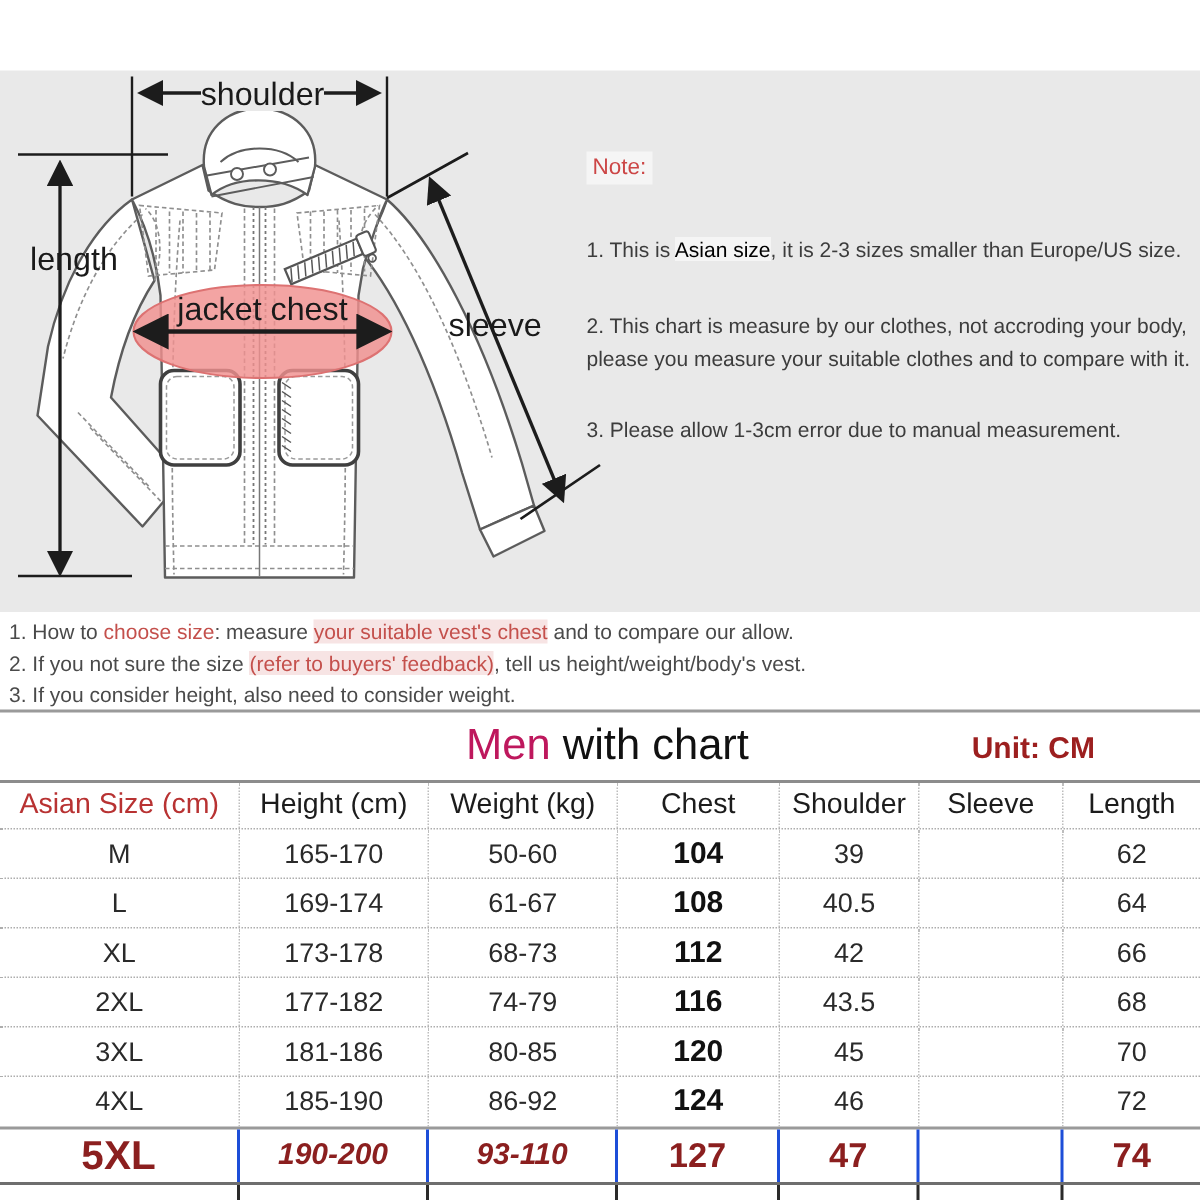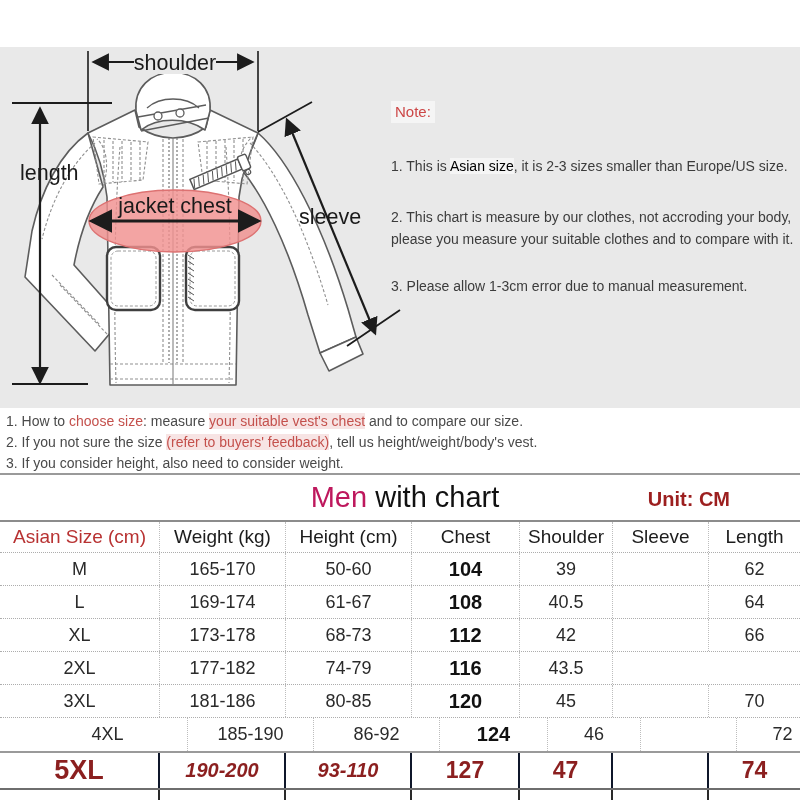--- a/index.html
+++ b/index.html
@@ -32,23 +32,23 @@
   .table-title { position:absolute; left:0; right:0; top:6px; text-align:center; font-size:29px; color:#111; padding-left:10px; }
   .title-red { color:#be185d; }
   .unit { position:absolute; right:70px; top:13px; font-size:20px; font-weight:bold; color:#9c1f1f; }
   .grid-row { display:grid; grid-template-columns:160px 126px 126px 108px 93px 96px 91px; align-items:center; }
   .grid-row > div { height:100%; display:flex; align-items:center; justify-content:center; border-right:1px dotted #bdbdbd; }
   .grid-row > div:last-child { border-right:none; }
   .header-row { height:33px; border-top:2px solid #8c8c8c; border-bottom:1px dotted #adadad; font-size:19px; color:#1c1c1c; }
   .header-row .col-size { color:#b83232; }
   .data-row { height:33px; border-bottom:1px dotted #adadad; font-size:18px; color:#2a2a2a; }
   .data-row .col-chest { font-weight:bold; font-size:20px; color:#111; }
-  .data-row.last { border-bottom:none;padding-left:28px; }
+  .data-row.last { border-bottom:none; }
   .hl-row { height:39px; color:#8b1f1f; font-weight:bold; border-top:2px solid #9a9a9a; border-bottom:2px solid #6e6e6e; }
-  .hl-row > div { border-right:2px solid #0f172a; }
+  .hl-row > div { border-right:2px solid #1d4ed8; }
   .hl-row > div:last-child { border-right:none;text-align:center; }
   .hl-row .col-size { font-size:27px; }
   .hl-row .col-height, .hl-row .col-weight { font-size:20px;font-style:italic; }
   .hl-row .col-chest, .hl-row .col-shoulder, .hl-row .col-length { font-size:23px; }
   .stub-row { height:10px; }
   .stub-row > div { border-right:2px solid #2a2a2a; }
   .stub-row > div:last-child { border-right:none; }
 </style>
 </head>
 <body>
@@ -134,35 +134,35 @@
 
     <div class="notes">
       <div class="note-title">Note:</div>
       <p class="note n1"><span>1. This is </span><span class="note-red">Asian size</span><span>, it is 2-3 sizes smaller than Europe/US size.</span></p>
       <p class="note n2"><span>2. This chart is measure by our clothes, not accroding your body,</span><br><span>please you measure your suitable clothes and to compare with it.</span></p>
       <p class="note n3">3. Please allow 1-3cm error due to manual measurement.</p>
     </div>
   </div>
 
   <div class="tips">
-    <div class="tip"><span>1. How to </span><span class="tip-red">choose size</span><span>: measure </span><span class="tip-hl">your suitable vest's chest</span><span> and to compare our size.</span></div>
+    <div class="tip"><span>1. How to </span><span class="tip-red">choose size</span><span>: measure </span><span class="tip-hl">your suitable vest's chest</span><span> and to compare our allow.</span></div>
     <div class="tip"><span>2. If you not sure the size </span><span class="tip-hl">(refer to buyers' feedback)</span><span>, tell us height/weight/body's vest.</span></div>
     <div class="tip">3. If you consider height, also need to consider weight.</div>
   </div>
 
   <div class="size-table">
     <div class="title-row">
       <div class="table-title"><span class="title-red">Men</span><span> with chart</span></div>
       <div class="unit">Unit: CM</div>
     </div>
 
     <div class="grid-row header-row">
       <div class="col-size">Asian Size (cm)</div>
+      <div>Height (cm)</div>
       <div>Weight (kg)</div>
-      <div>Height (cm)</div>
       <div>Chest</div>
       <div>Shoulder</div>
       <div>Sleeve</div>
       <div>Length</div>
     </div>
 
     <div class="grid-row data-row">
       <div class="col-size">M</div>
       <div class="col-height">165-170</div>
       <div class="col-weight">50-60</div>
@@ -189,20 +189,21 @@
       <div class="col-sleeve"></div>
       <div class="col-length">66</div>
     </div>
     <div class="grid-row data-row">
       <div class="col-size">2XL</div>
       <div class="col-height">177-182</div>
       <div class="col-weight">74-79</div>
       <div class="col-chest">116</div>
       <div class="col-shoulder">43.5</div>
       <div class="col-sleeve"></div>
+      <div class="col-length">68</div>
     </div>
     <div class="grid-row data-row">
       <div class="col-size">3XL</div>
       <div class="col-height">181-186</div>
       <div class="col-weight">80-85</div>
       <div class="col-chest">120</div>
       <div class="col-shoulder">45</div>
       <div class="col-sleeve"></div>
       <div class="col-length">70</div>
     </div>

